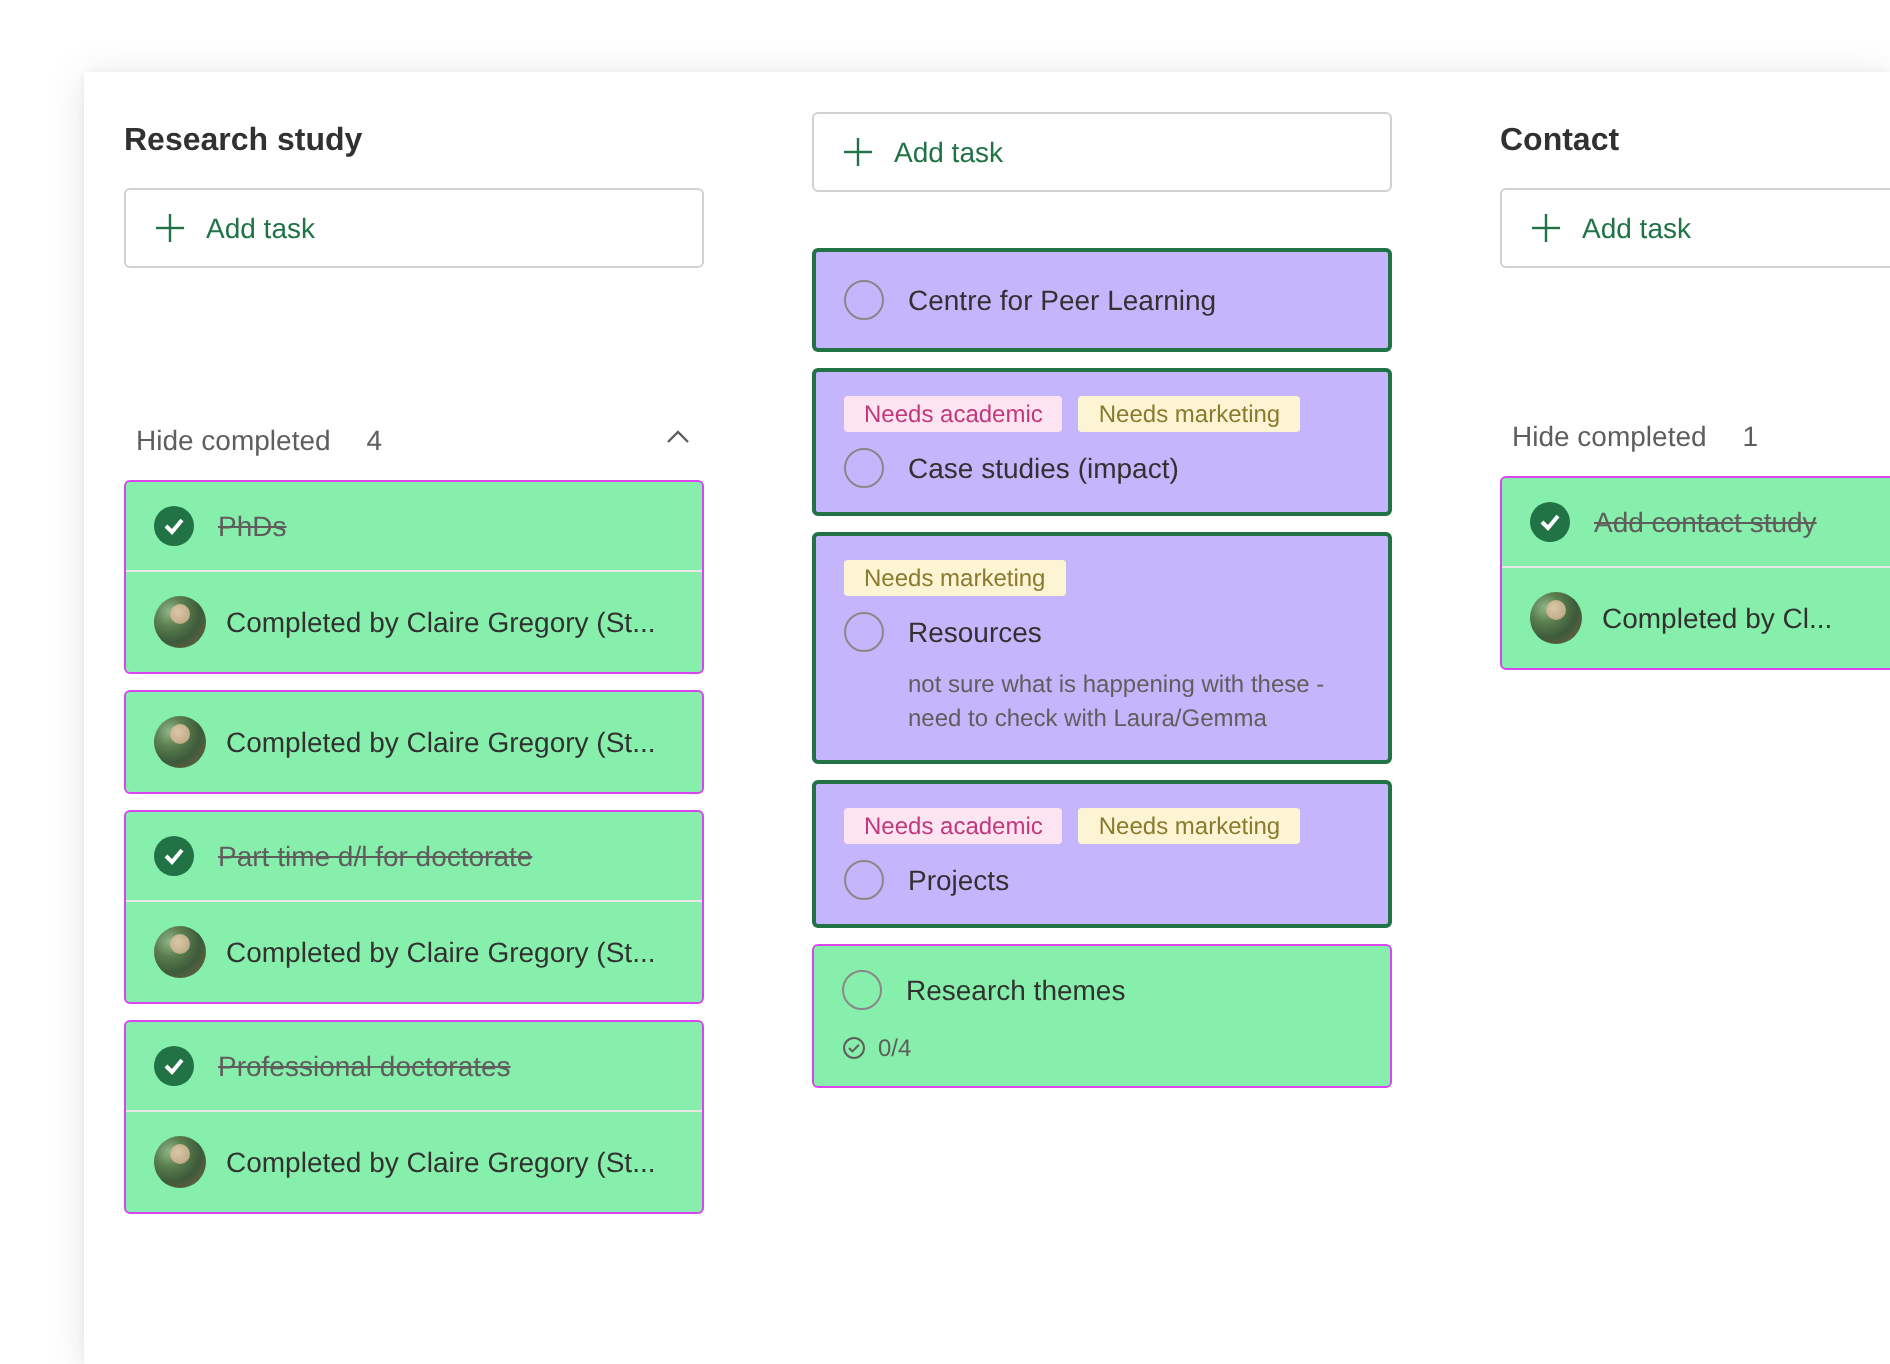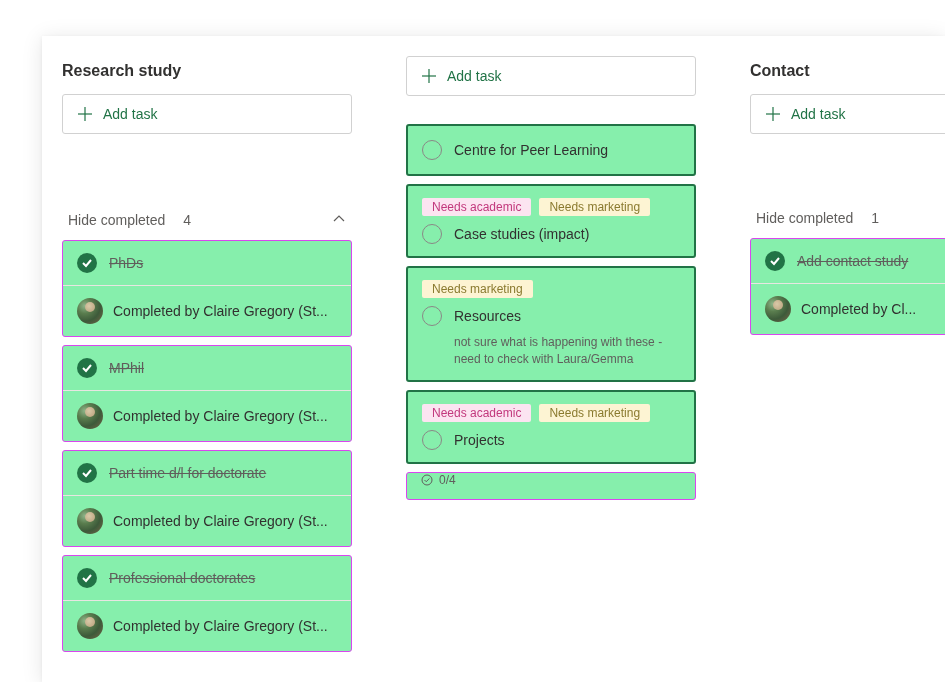--- a/index.html
+++ b/index.html
@@ -114,21 +114,21 @@
       height: 14px;
     }
     .task-card {
       width: 290px;
       background: #86efac;
       border: 1px solid #d946ef;
       border-radius: 3px;
       margin-bottom: 8px;
     }
     .task-card.active {
-      background: #86efac;
+      background: #c4b5fd;
       border: 2px solid #217346;
     }
     .task-card.with-separator .task-top {
       border-bottom: 1px solid #e8e6e2;
     }
     .task-top {
       padding: 12px 14px;
       display: flex;
       flex-direction: column;
       gap: 8px;
@@ -286,30 +286,20 @@
             <span class="task-title done">PhDs</span>
           </div>
         </div>
         <div class="task-bottom">
           <span class="avatar"></span>
           <span class="completed-by">Completed by Claire Gregory (St...</span>
         </div>
       </div>
 
       <div class="task-card with-separator">
-        <div class="task-top">
-          <div class="task-title-row">
-            <span class="check-icon done">
-              <svg viewBox="0 0 12 12" fill="none" stroke="currentColor" stroke-width="2">
-                  <polyline points="2,6 5,9 10,3"></polyline>
-                </svg>
-            </span>
-            <span class="task-title done">MPhil</span>
-          </div>
-        </div>
         <div class="task-bottom">
           <span class="avatar"></span>
           <span class="completed-by">Completed by Claire Gregory (St...</span>
         </div>
       </div>
 
       <div class="task-card with-separator">
         <div class="task-top">
           <div class="task-title-row">
             <span class="check-icon done">
@@ -399,20 +389,26 @@
               <span class="label-tag yellow">Needs marketing</span>
             </div>
             <div class="task-title-row">
               <span class="check-icon empty"></span>
               <span class="task-title">Projects</span>
             </div>
           </div>
         </div>
 
         <div class="task-card">
+          <div class="task-top">
+            <div class="task-title-row">
+              <span class="check-icon empty"></span>
+              <span class="task-title">Research themes</span>
+            </div>
+          </div>
           <div class="checklist-row">
             <svg viewBox="0 0 12 12" fill="none" stroke="currentColor" stroke-width="1">
               <circle cx="6" cy="6" r="5"></circle>
               <polyline points="3.5,6 5.2,7.7 8.5,4.4"></polyline>
             </svg>
             <span>0/4</span>
           </div>
         </div>
       </div>
     </div>

